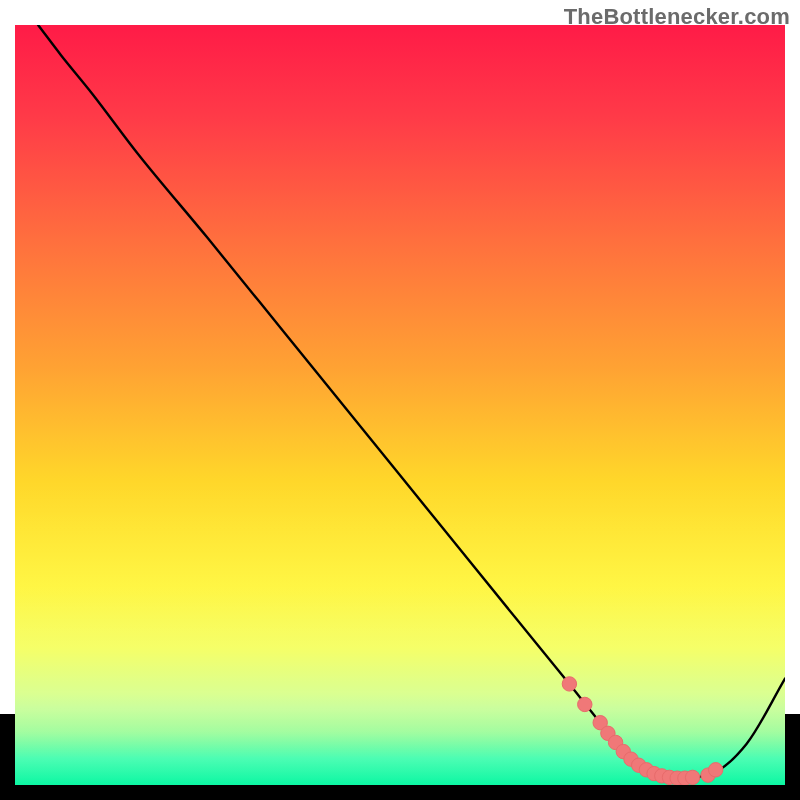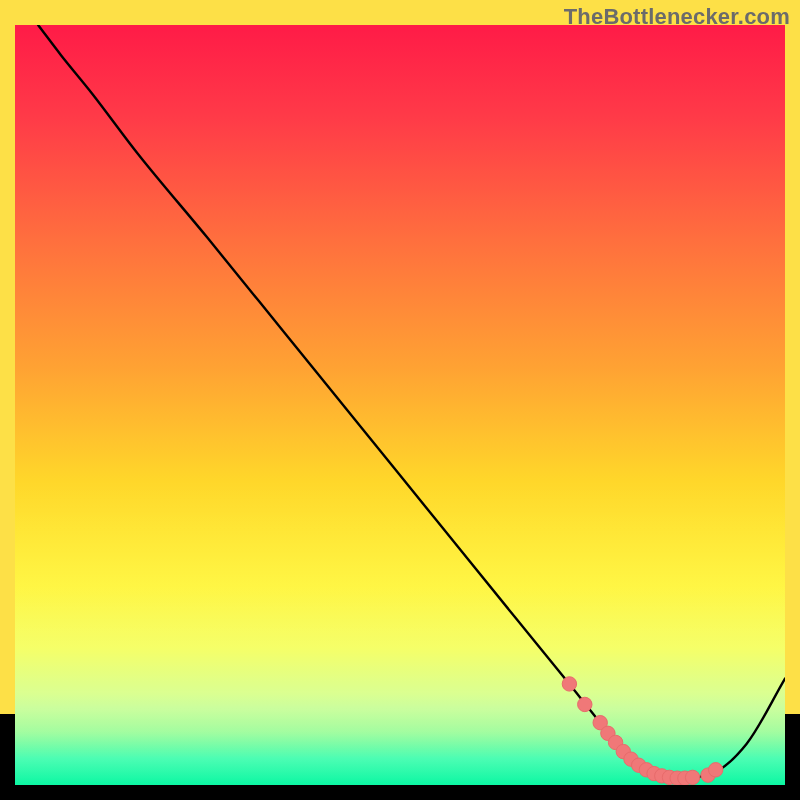--- a/index.html
+++ b/index.html
@@ -8,21 +8,21 @@
     width: 800px;
     height: 800px;
     background: #000;
     overflow: hidden;
     font-family: Arial, Helvetica, sans-serif;
   }
   .stage {
     position: relative;
     width: 800px;
     height: 714px;
-    background: #fde047;
+    background: #ffffff;
   }
   .plot {
     position: absolute;
     left: 15px;
     top: 25px;
     width: 770px;
     height: 760px;
   }
   .plot svg {
     display: block;

